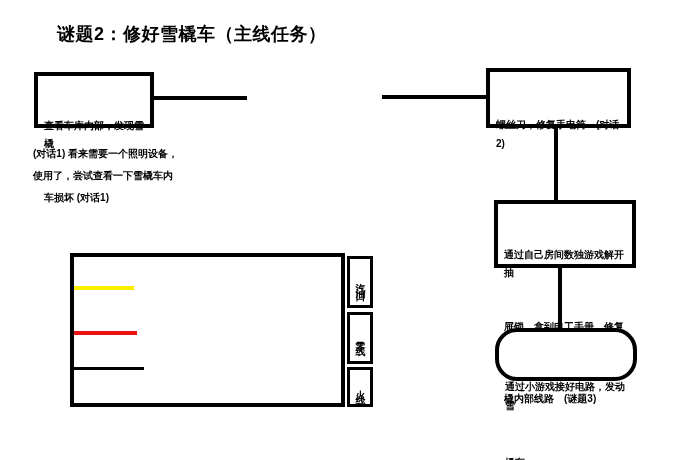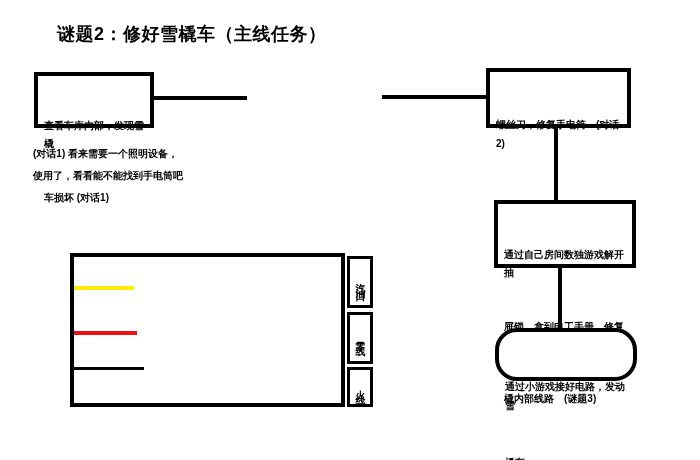--- a/index.html
+++ b/index.html
@@ -122,21 +122,21 @@
   <div class="conn" id="conn-1-2"></div>
   <div class="conn" id="conn-2-3"></div>
   <div class="conn" id="conn-3-4"></div>
   <div class="conn" id="conn-4-5"></div>
 
   <div class="notes">
     <div class="para">
       <div class="note-line">(对话1) 看来需要一个照明设备，</div>
     </div>
     <div class="para">
-      <div class="note-line">使用了，看看能不能找到手电筒吧</div>
+      <div class="note-line">使用了，尝试查看一下雪橇车内</div>
     </div>
   </div>
 
   <div class="wire-rect"></div>
   <div class="wire" id="wire-yellow"></div>
   <div class="wire" id="wire-red"></div>
   <div class="wire" id="wire-black"></div>
 
   <div class="wire-label" id="wlabel-0">汽油口</div>
   <div class="wire-label" id="wlabel-1">零线</div>

